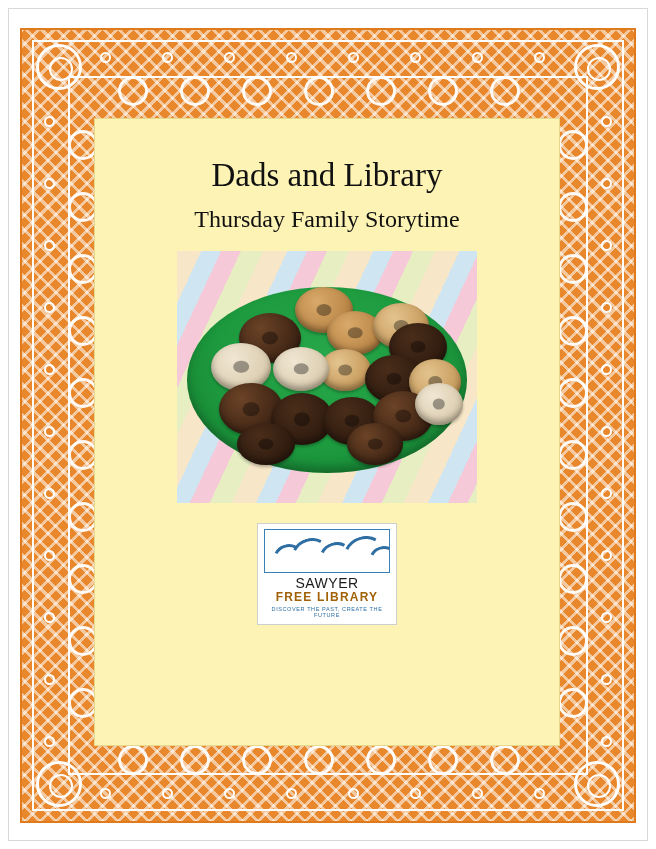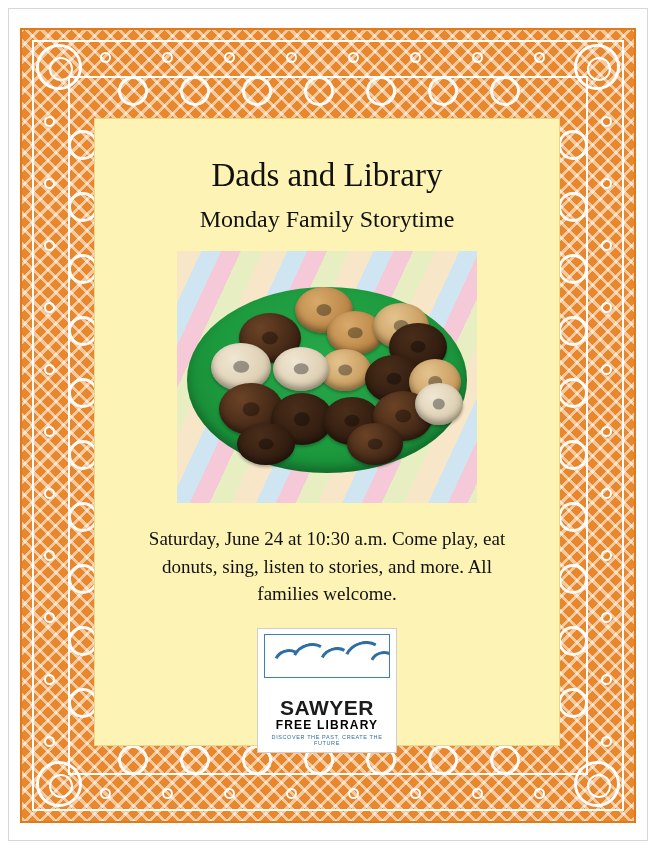--- a/index.html
+++ b/index.html
@@ -215,33 +215,33 @@
   }
   .wave {
     position: absolute;
     border: 3px solid #2f6ea3;
     border-radius: 50%;
     border-color: #2f6ea3 transparent transparent transparent;
     transform: rotate(-18deg);
   }
   .logo-name {
     font-family: "Liberation Sans", sans-serif;
-    font-weight: bold;
-    font-size: 21px;
+    font-weight: normal;
+    font-size: 14px;
     letter-spacing: 0.5px;
     color: #1b1b1b;
-    margin-top: 19px;
+    margin-top: 3px;
     line-height: 1;
   }
   .logo-sub {
     font-family: "Liberation Sans", sans-serif;
     font-weight: bold;
     font-size: 12px;
     letter-spacing: 1.2px;
-    color: #000000;
+    color: #a16207;
     line-height: 1.2;
   }
   .logo-tag {
     font-family: "Liberation Sans", sans-serif;
     font-size: 5.5px;
     letter-spacing: 0.6px;
     color: #2f6ea3;
     margin-top: 2px;
   }
 </style>
@@ -339,21 +339,21 @@
     <div class="scallop" style="right:46px; top:534px;"></div>
     <div class="scallop" style="right:46px; top:596px;"></div>
     <div class="scallop" style="right:46px; top:658px;"></div>
   </div>
 
   <div class="card">
 
 
     <h1 class="title">Dads and Library</h1>
 
-    <h2 class="subtitle">Monday Family Storytime</h2>
+    <h2 class="subtitle">Thursday Family Storytime</h2>
 
     <div class="photo">
       <div class="platter"></div>
 
       <div class="donut d-plain" style="left:118px; top:36px; width:58px; height:46px;"></div>
       <div class="donut d-plain" style="left:150px; top:60px; width:56px; height:44px;"></div>
       <div class="donut d-glaze" style="left:196px; top:52px; width:56px; height:46px;"></div>
       <div class="donut d-choc" style="left:62px;  top:62px; width:62px; height:50px;"></div>
       <div class="donut d-dark" style="left:212px; top:72px; width:58px; height:48px;"></div>
       <div class="donut d-sugar" style="left:34px;  top:92px; width:60px; height:48px;"></div>
@@ -363,21 +363,20 @@
       <div class="donut d-glaze" style="left:232px; top:108px; width:52px; height:46px;"></div>
       <div class="donut d-choc" style="left:42px;  top:132px; width:64px; height:52px;"></div>
       <div class="donut d-dark" style="left:94px;  top:142px; width:62px; height:52px;"></div>
       <div class="donut d-dark" style="left:146px; top:146px; width:58px; height:48px;"></div>
       <div class="donut d-choc" style="left:196px; top:140px; width:60px; height:50px;"></div>
       <div class="donut d-sugar" style="left:238px; top:132px; width:48px; height:42px;"></div>
       <div class="donut d-dark" style="left:60px;  top:172px; width:58px; height:42px;"></div>
       <div class="donut d-choc" style="left:170px; top:172px; width:56px; height:42px;"></div>
     </div>
 
-    <p class="body-text">Saturday, June 24 at 10:30 a.m. Come play, eat donuts, sing, listen to stories, and more. All families welcome.</p>
 
     <div class="logo">
       <div class="logo-waves">
         <div class="wave" style="left:8px;  top:14px; width:26px; height:26px;"></div>
         <div class="wave" style="left:26px; top:8px;  width:36px; height:36px;"></div>
         <div class="wave" style="left:54px; top:12px; width:30px; height:30px;"></div>
         <div class="wave" style="left:78px; top:6px;  width:40px; height:40px;"></div>
         <div class="wave" style="left:104px; top:16px; width:24px; height:24px;"></div>
       </div>
       <div class="logo-name">SAWYER</div>

